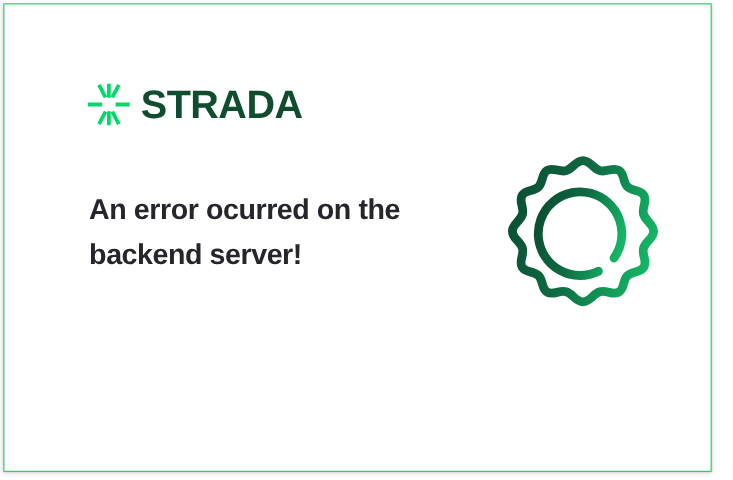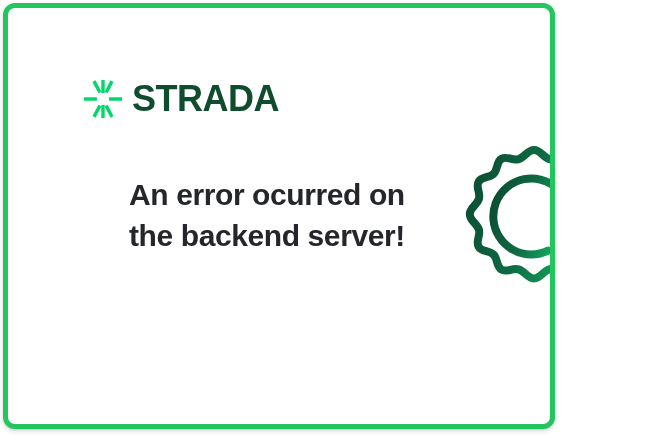--- a/index.html
+++ b/index.html
@@ -11,26 +11,26 @@
     height: 436px;
     background: #ffffff;
     font-family: "Liberation Sans", sans-serif;
     overflow: hidden;
   }
 
   .error-card {
     position: absolute;
     left: 3px;
     top: 3px;
-    width: 552px;
+    width: 644px;
     height: 426px;
     box-sizing: border-box;
     background: #ffffff;
-    border: 5px solid #22c55e;
-    border-radius: 12px;
+    border: 1px solid #22c55e;
+    border-radius: 0;
     box-shadow: 0 2px 5px rgba(30, 35, 60, 0.16), 0 1px 2px rgba(30, 35, 60, 0.10);
     overflow: hidden;
   }
 
   
   .brand {
     position: absolute;
     left: 76px;
     top: 72px;
     display: flex;
@@ -53,26 +53,25 @@
     white-space: nowrap;
   }
 
   
   .message {
     position: absolute;
     left: 77px;
     top: 166px;
     width: 300px;
     font-family: "Liberation Sans", sans-serif;
-    font-size: 30px;
+    font-size: 26px;
     font-weight: bold;
     line-height: 41px;
     letter-spacing: -0.4px;
     color: #24262b;
-    margin-left: 44px;
   }
 
   
   .gear-wrap {
     position: absolute;
     left: 448px;
     top: 134px;
     width: 156px;
     height: 156px;
   }

